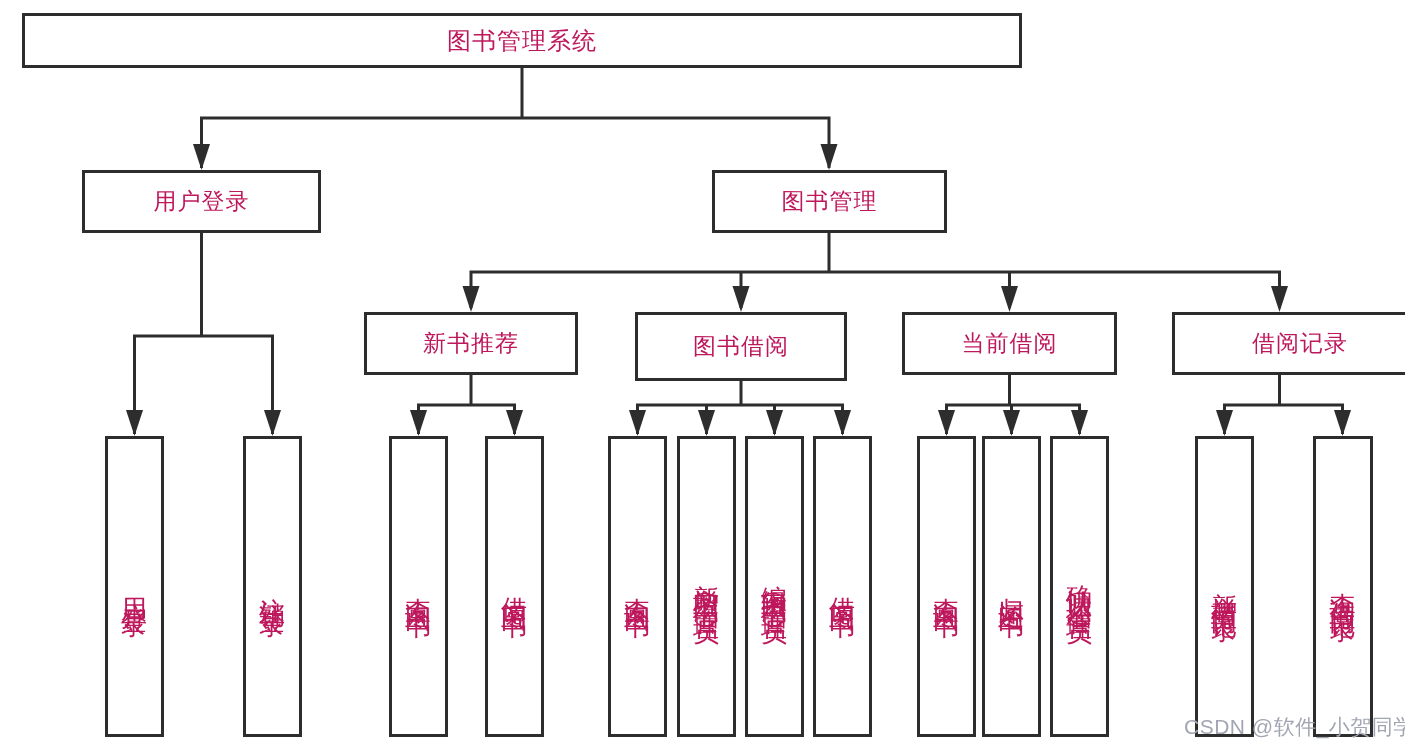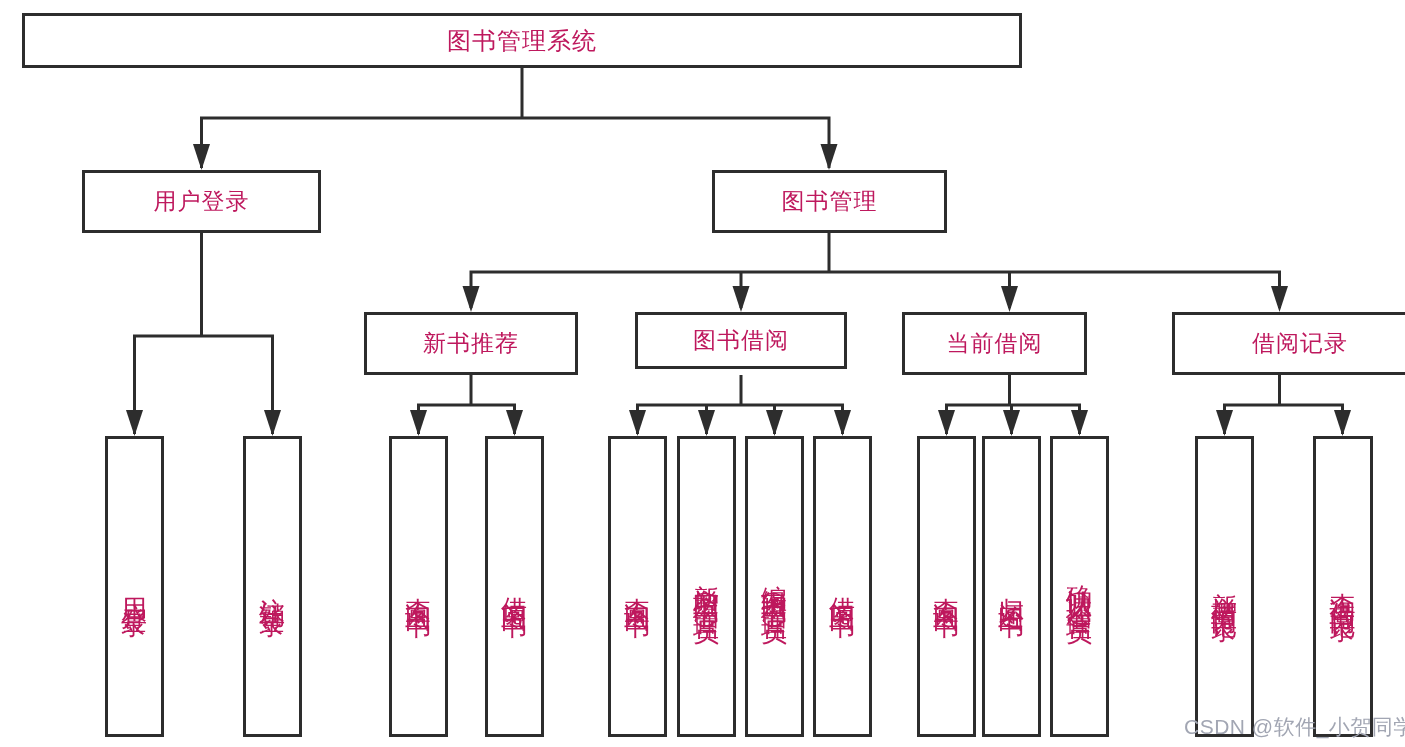--- a/index.html
+++ b/index.html
@@ -106,24 +106,24 @@
   <div class="node head" style="left:82px;top:170px;width:239px;height:63px;">
     <span>用户登录</span>
   </div>
   <div class="node head" style="left:712px;top:170px;width:235px;height:63px;">
     <span>图书管理</span>
   </div>
 
   <div class="node head" style="left:364px;top:312px;width:214px;height:63px;font-family:Liberation Serif, serif;">
     <span>新书推荐</span>
   </div>
-  <div class="node head" style="left:635px;top:312px;width:212px;height:57px;">
+  <div class="node head" style="left:635px;top:312px;width:212px;height:69px;">
     <span>图书借阅</span>
   </div>
-  <div class="node head" style="left:902px;top:312px;width:185px;height:63px;">
+  <div class="node head" style="left:902px;top:312px;width:215px;height:63px;">
     <span>当前借阅</span>
   </div>
   <div class="node head" style="left:1172px;top:312px;width:256px;height:63px;">
     <span>借阅记录</span>
   </div>
 
   <div class="node leaf" style="left:105px;top:436px;width:59px;height:301px;">
     <span>用户登录</span>
   </div>
   <div class="node leaf" style="left:243px;top:436px;width:59px;height:301px;">

